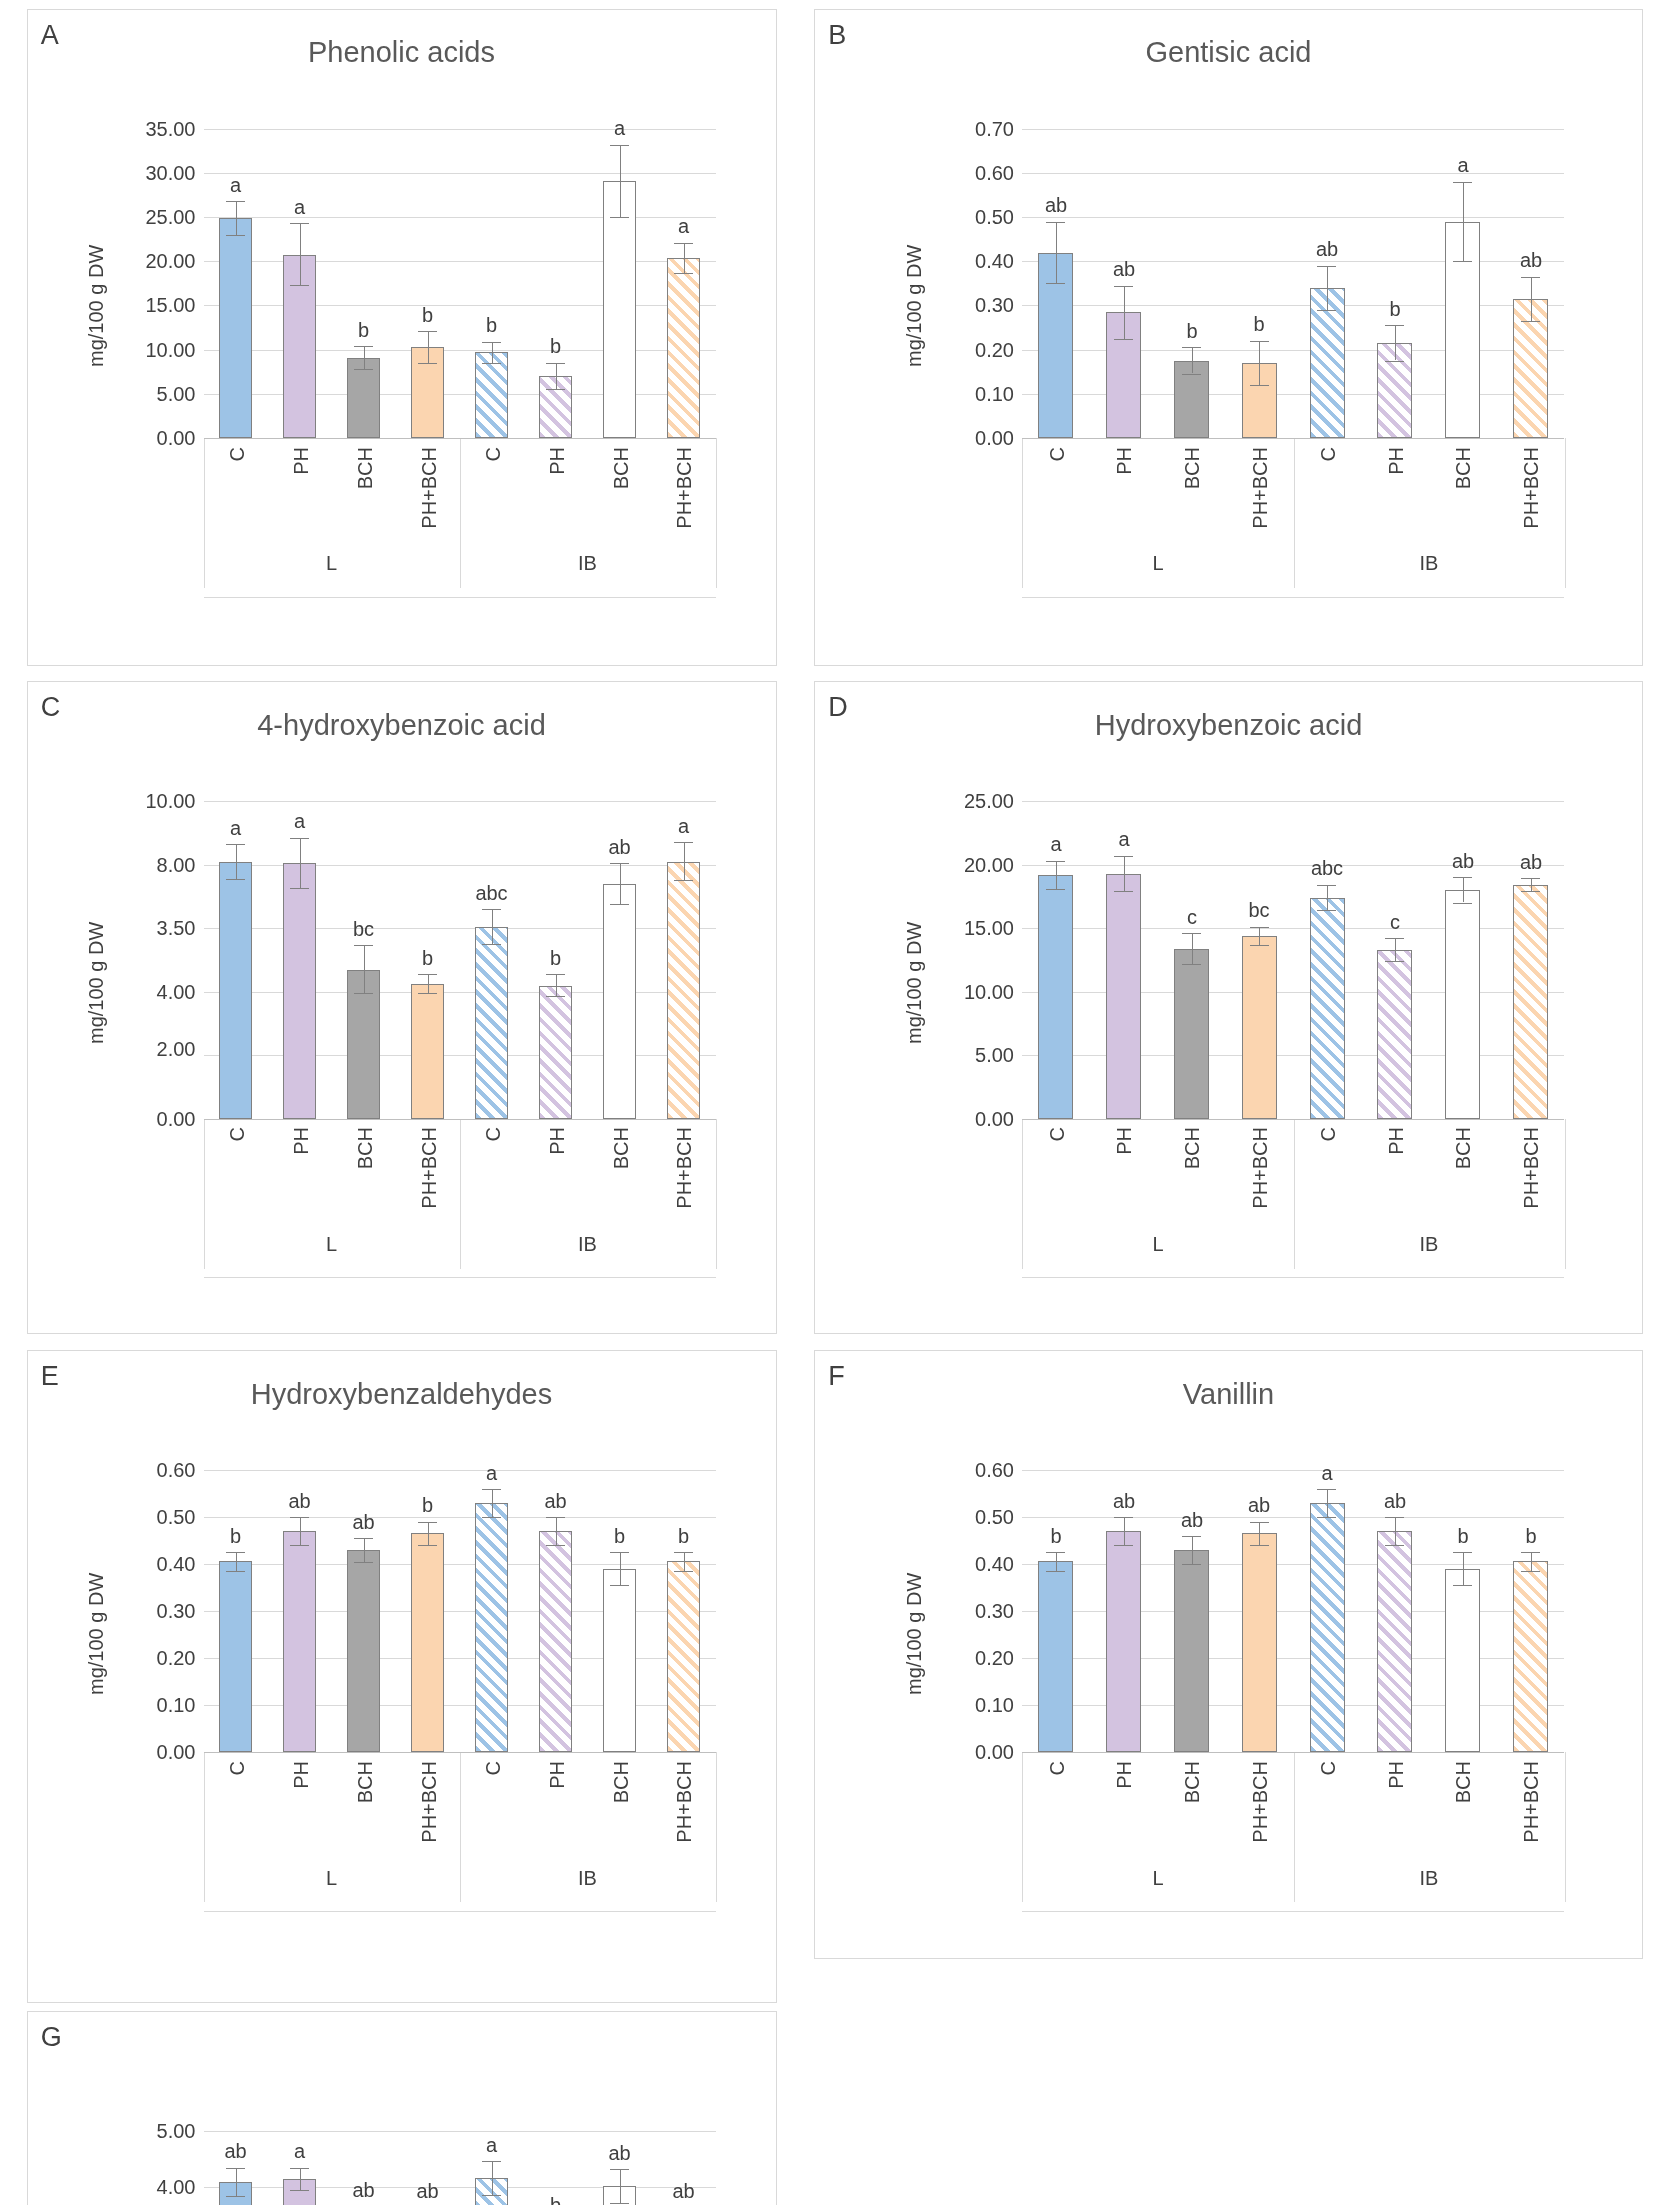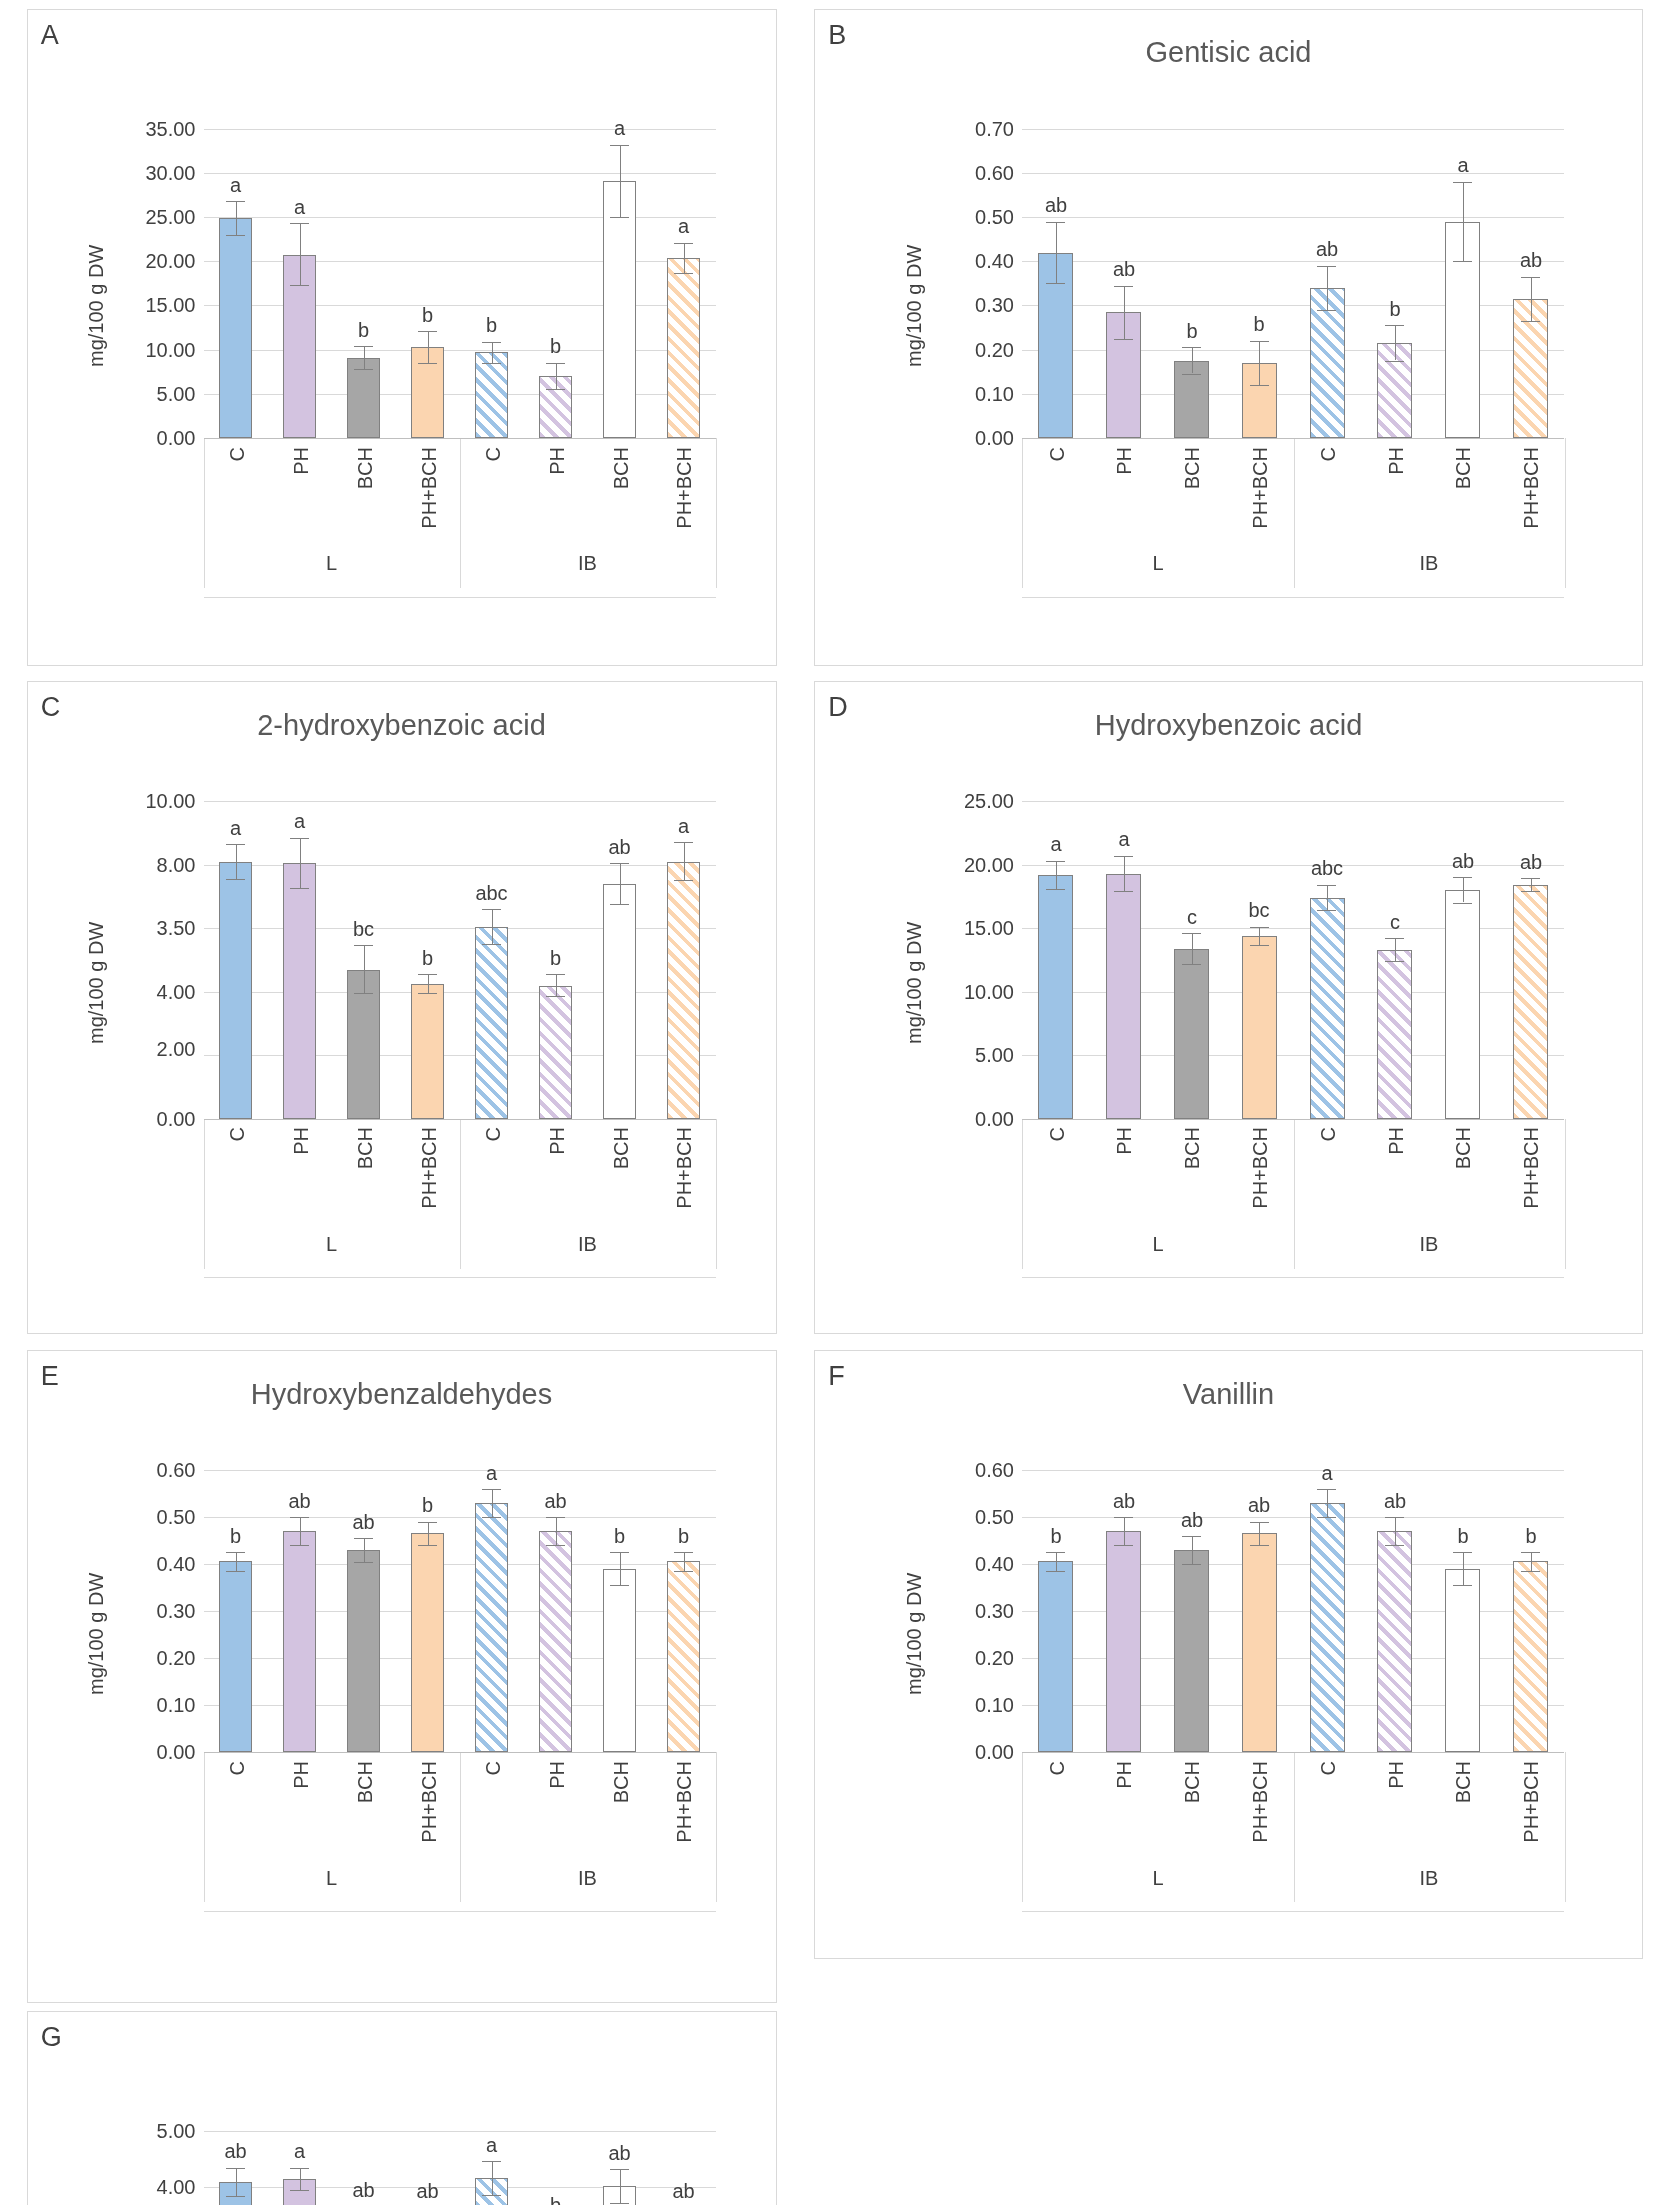--- a/index.html
+++ b/index.html
@@ -112,20 +112,21 @@
     transform: translateX(-50%);
     white-space: nowrap;
   }
 </style>
 </head>
 <body>
 
 <div class="grid">
     <div class="panel" style="left: 26.5px; top: 8.8px; width: 750px; height: 657px;">
       <div class="panel-letter">A</div>
+      <div class="panel-title">Phenolic acids</div>
       <div class="ylabel" style="left: 57px; top: 357px;">mg/100 g DW</div>
       <div class="xtick" style="left: 198px; top: 437px;">C</div>
       <div class="xtick" style="left: 262px; top: 437px;">PH</div>
       <div class="xtick" style="left: 326px; top: 437px;">BCH</div>
       <div class="xtick" style="left: 390px; top: 437px;">PH+BCH</div>
       <div class="xtick" style="left: 454px; top: 437px;">C</div>
       <div class="xtick" style="left: 518px; top: 437px;">PH</div>
       <div class="xtick" style="left: 582px; top: 437px;">BCH</div>
       <div class="xtick" style="left: 645px; top: 437px;">PH+BCH</div>
       <div class="vline" style="left: 176px; top: 428px; height: 150px;"></div>
@@ -267,21 +268,21 @@
         <div class="siglabel" style="left: 441px; top: 25.6px;">a</div>
         <div class="bar" style="left: 491px; width: 35px; height: 139px; background: repeating-linear-gradient(45deg, rgb(251, 213, 176) 0px, rgb(251, 213, 176) 4px, rgb(255, 255, 255) 4px, rgb(255, 255, 255) 9.7px) rgb(255, 255, 255);"></div>
         <div class="errbar" style="left: 509px; top: 148px; height: 44px;"></div>
         <div class="errcap" style="left: 499px; top: 148px; width: 19.4px;"></div>
         <div class="errcap" style="left: 499px; top: 192px; width: 19.4px;"></div>
         <div class="siglabel" style="left: 509px; top: 120px;">ab</div>
       </div>
     </div>
     <div class="panel" style="left: 26.5px; top: 681px; width: 750px; height: 653px;">
       <div class="panel-letter">C</div>
-      <div class="panel-title">2-hydroxybenzoic acid</div>
+      <div class="panel-title">4-hydroxybenzoic acid</div>
       <div class="ylabel" style="left: 57px; top: 362px;">mg/100 g DW</div>
       <div class="xtick" style="left: 198px; top: 445px;">C</div>
       <div class="xtick" style="left: 262px; top: 445px;">PH</div>
       <div class="xtick" style="left: 326px; top: 445px;">BCH</div>
       <div class="xtick" style="left: 390px; top: 445px;">PH+BCH</div>
       <div class="xtick" style="left: 454px; top: 445px;">C</div>
       <div class="xtick" style="left: 518px; top: 445px;">PH</div>
       <div class="xtick" style="left: 582px; top: 445px;">BCH</div>
       <div class="xtick" style="left: 645px; top: 445px;">PH+BCH</div>
       <div class="vline" style="left: 176px; top: 437px; height: 150px;"></div>

